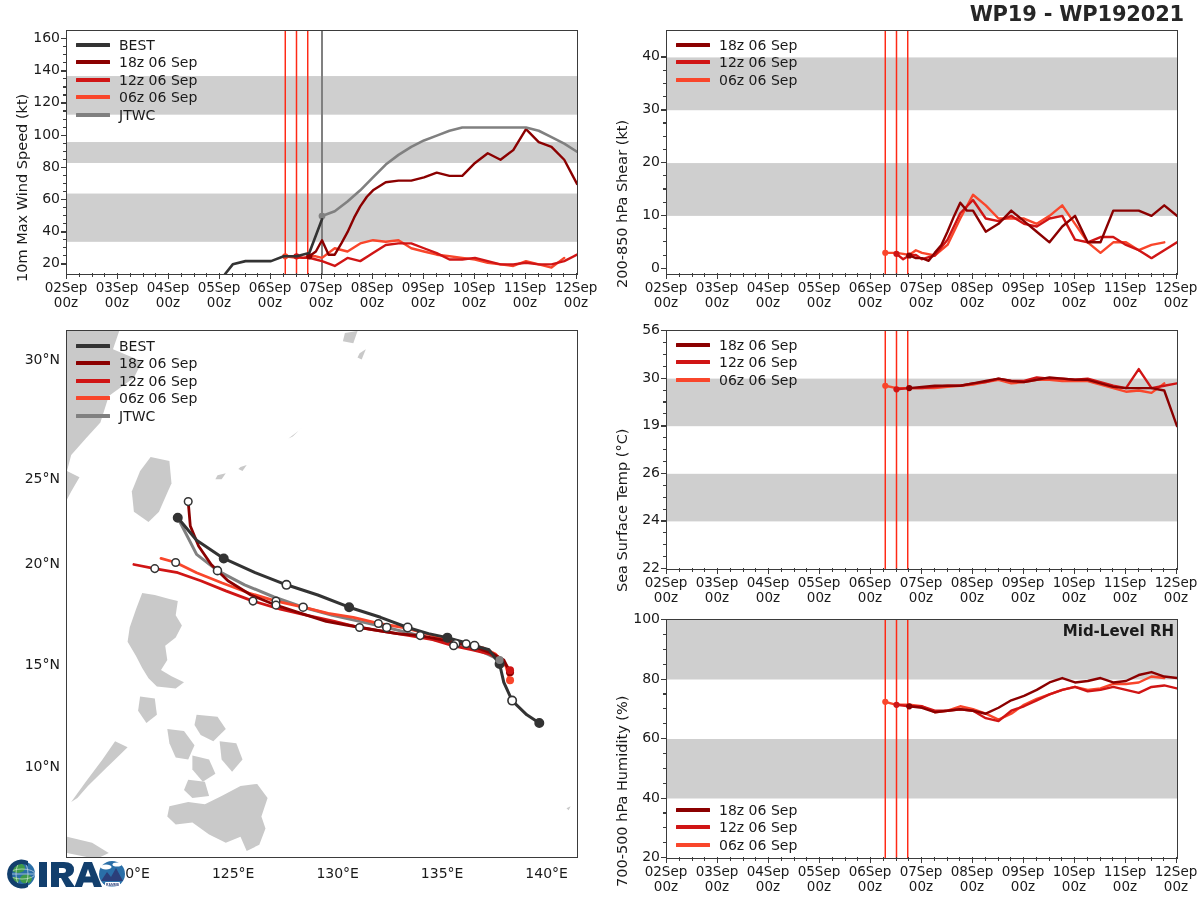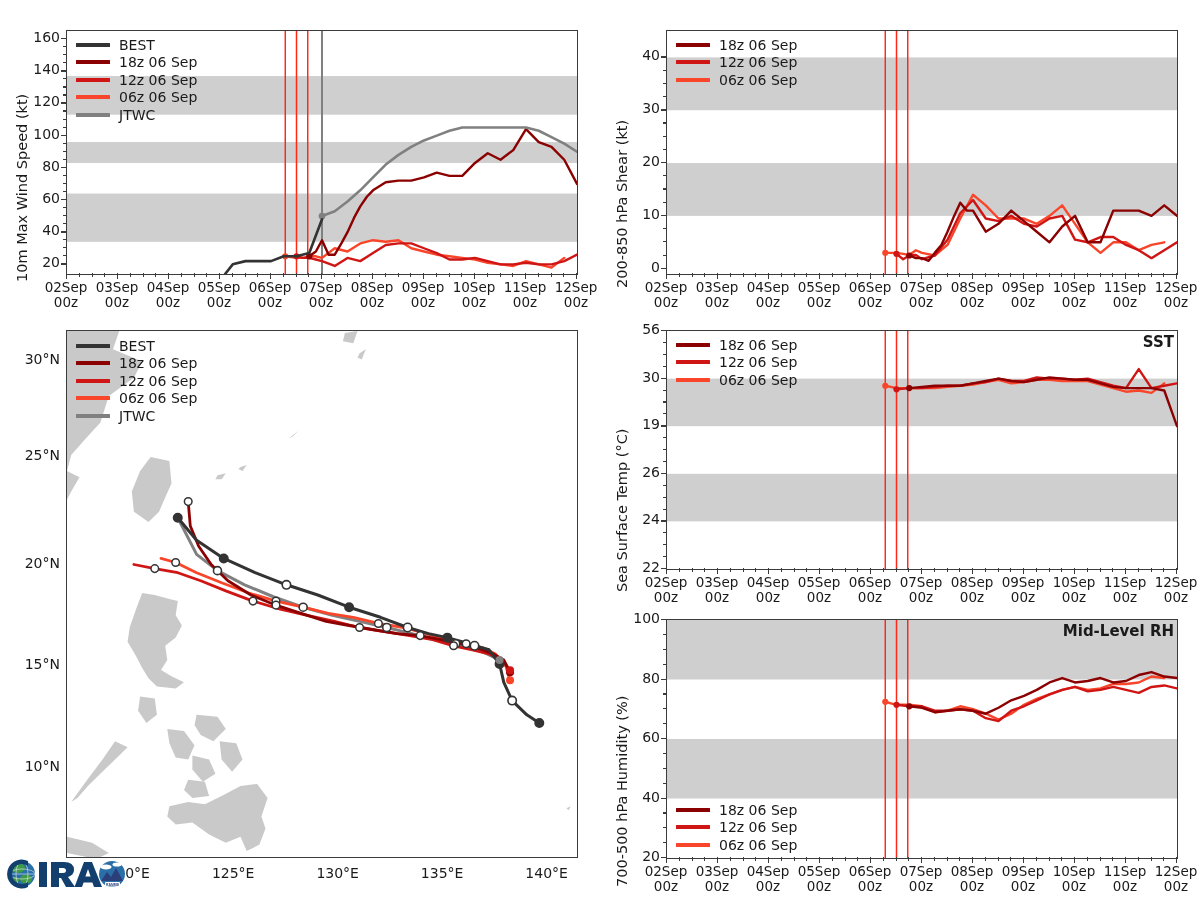--- a/index.html
+++ b/index.html
@@ -46,20 +46,21 @@
   .legend-swatch{width:34px;height:4.4px;border-radius:0.5px;margin-right:9px;flex:0 0 34px;}
   .legend-text{font-size:14px;color:#1a1a1a;white-space:nowrap;}
   svg{display:block;overflow:visible;}
   .logo{position:absolute;left:6px;bottom:4px;width:120px;height:48px;}
 </style>
 </head>
 <body>
 
 <div class="fig">
 
+  <div class="title-storm">WP19 - WP192021</div>
 
   <div class="panel" style="left:0;top:0;width:600px;height:320px;">
     <div class="ylab" style="left:14px;top:282px;">10m Max Wind Speed (kt)</div>
     <div class="plotbox" id="box-intensity" style="left:66px;top:30px;width:512px;height:245px;">
       <svg id="svg-intensity" width="512" height="245" viewBox="0 0 512 245">
           <rect x="0" y="162.53642384105962" width="510" height="48.27814569536423" fill="#cfcfcf"></rect>
           <rect x="0" y="111.03973509933775" width="510" height="20.920529801324506" fill="#cfcfcf"></rect>
           <rect x="0" y="45.05960264900662" width="510" height="38.6225165562914" fill="#cfcfcf"></rect>
           <line x1="218.28000000000003" y1="0" x2="218.28000000000003" y2="243" stroke="#FF2A16" stroke-width="1.5"></line>
           <line x1="229.5" y1="0" x2="229.5" y2="243" stroke="#FF2A16" stroke-width="1.5"></line>
@@ -315,21 +316,20 @@
           <line x1="229.5" y1="0" x2="229.5" y2="238" stroke="#FF2A16" stroke-width="1.5"></line>
           <line x1="240.72" y1="0" x2="240.72" y2="238" stroke="#FF2A16" stroke-width="1.5"></line>
           <polyline points="218.28,54.74 229.50,57.12 242.25,57.12 255.00,57.12 267.75,57.12 280.50,55.93 293.25,54.74 306.00,53.55 318.75,51.17 331.50,48.79 344.25,52.36 357.00,51.17 369.75,48.79 382.50,48.79 395.25,49.98 408.00,49.98 420.75,49.98 433.50,53.55 446.25,57.12 459.00,60.69 471.75,59.50 484.50,61.88 497.25,52.36" fill="none" stroke="#F9462B" stroke-width="2.4" stroke-linejoin="round" stroke-linecap="round"></polyline>
           <circle cx="218.28000000000003" cy="54.74000000000001" r="3.1" fill="#F9462B"></circle>
           <polyline points="229.50,58.31 242.25,57.12 255.00,57.12 267.75,55.93 280.50,54.74 293.25,54.74 306.00,52.36 318.75,51.17 331.50,47.60 344.25,49.98 357.00,49.98 369.75,46.41 382.50,47.60 395.25,47.60 408.00,48.79 420.75,47.60 433.50,51.17 446.25,54.74 459.00,57.12 471.75,38.08 484.50,57.12 497.25,54.74 510.00,52.36" fill="none" stroke="#D01515" stroke-width="2.4" stroke-linejoin="round" stroke-linecap="round"></polyline>
           <circle cx="229.5" cy="58.309999999999974" r="3.1" fill="#D01515"></circle>
           <polyline points="242.25,57.12 255.00,55.93 267.75,54.74 280.50,54.74 293.25,54.74 306.00,52.36 318.75,49.98 331.50,47.60 344.25,49.98 357.00,51.17 369.75,48.79 382.50,46.41 395.25,47.60 408.00,48.79 420.75,48.79 433.50,52.36 446.25,55.93 459.00,57.12 471.75,57.12 484.50,57.12 497.25,59.50 510.00,95.20" fill="none" stroke="#8B0000" stroke-width="2.4" stroke-linejoin="round" stroke-linecap="round"></polyline>
           <circle cx="242.25" cy="57.119999999999976" r="3.1" fill="#8B0000"></circle>
         </svg>
     </div>
-    <div class="panel-label" style="left:66px;top:13px;width:508px;text-align:right;">SST</div>
     <div class="legend" style="left:76px;top:16px;">
       <div class="legend-row">
         <span class="legend-swatch" style="background:#8B0000"></span>
         <span class="legend-text">18z 06 Sep</span>
       </div>
       <div class="legend-row">
         <span class="legend-swatch" style="background:#D01515"></span>
         <span class="legend-text">12z 06 Sep</span>
       </div>
       <div class="legend-row">
@@ -612,21 +612,21 @@
       </div>
       <div class="legend-row">
         <span class="legend-swatch" style="background:#808080"></span>
         <span class="legend-text">JTWC</span>
       </div>
     </div>
     <div id="yticks-track">
         <div class="ytick" style="left: 4px; width: 56px; top: 437.615px;">10°N</div>
         <div class="ytick" style="left: 4px; width: 56px; top: 336.077px;">15°N</div>
         <div class="ytick" style="left: 4px; width: 56px; top: 234.538px;">20°N</div>
-        <div class="ytick" style="left: 4px; width: 56px; top: 127px;">25°N</div>
+        <div class="ytick" style="left: 4px; width: 56px; top: 150px;">25°N</div>
         <div class="ytick" style="left: 4px; width: 56px; top: 31.4615px;">30°N</div>
       </div>
     <div id="xticks-track">
         <div class="xtick" style="left: 88.6939px; width: 80px; top: 546px; font-size: 14px;">120°E</div>
         <div class="xtick" style="left: 193.184px; width: 80px; top: 546px; font-size: 14px;">125°E</div>
         <div class="xtick" style="left: 297.673px; width: 80px; top: 546px; font-size: 14px;">130°E</div>
         <div class="xtick" style="left: 402.163px; width: 80px; top: 546px; font-size: 14px;">135°E</div>
         <div class="xtick" style="left: 506.653px; width: 80px; top: 546px; font-size: 14px;">140°E</div>
       </div>
   </div>

